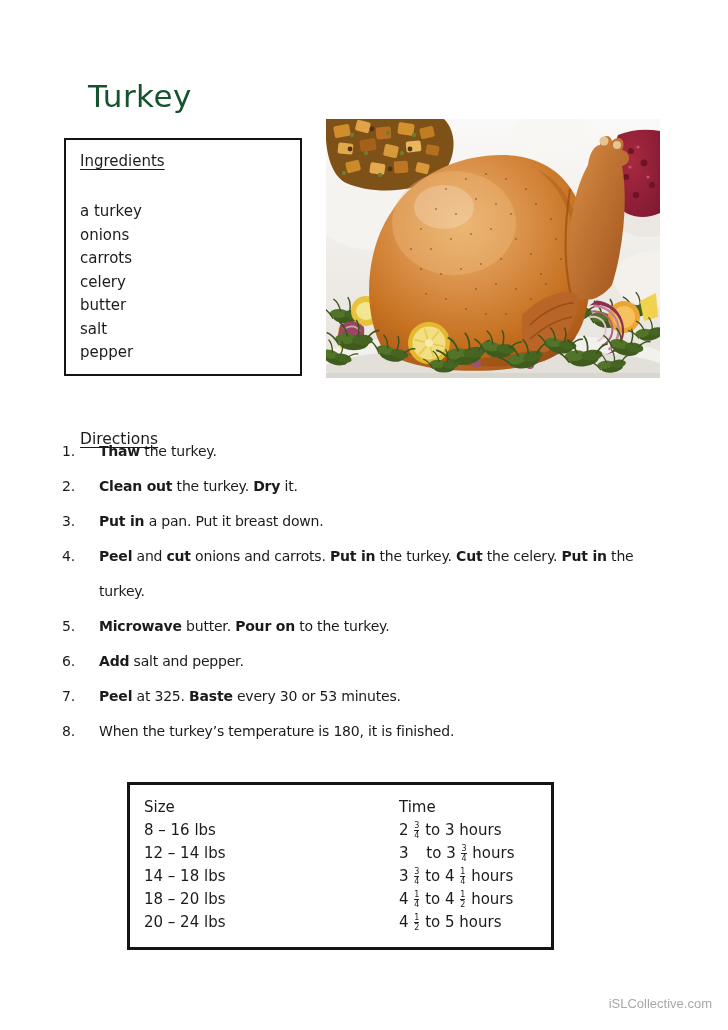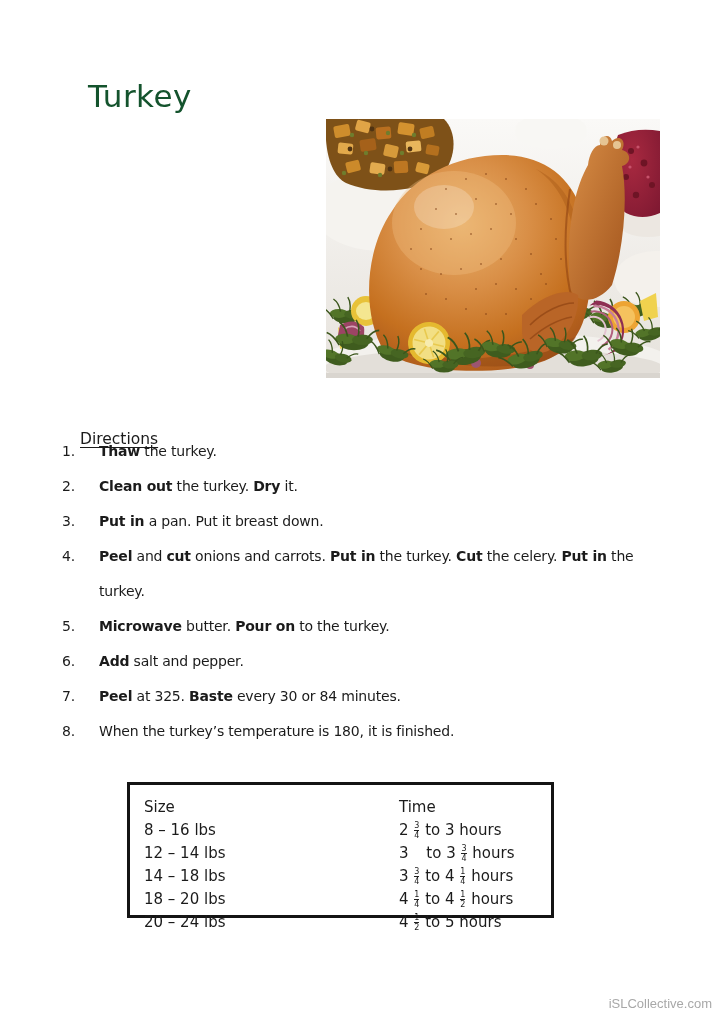--- a/index.html
+++ b/index.html
@@ -17,41 +17,53 @@
   .photo svg{display:block;}
 
   .dir-heading{position:absolute;left:80px;top:398px;font-size:15.5px;text-decoration:underline;text-underline-offset:3px;margin-top:32px;}
 
   .steps{position:absolute;left:62px;top:434px;width:640px;font-size:14px;line-height:35px;letter-spacing:-0.2px;}
   .step{display:flex;}
   .step-num{flex:0 0 26px;width:26px;}
   .step-text{flex:1;margin-left:11px;}
   .step-text b{font-weight:700;}
 
-  .cook-box{position:absolute;left:127px;top:782px;width:427px;height:136px;border:3px solid #141414;
+  .cook-box{position:absolute;left:127px;top:782px;width:427px;height:168px;border:3px solid #141414;
             box-sizing:border-box;padding:11px 0 0 14px;font-size:15px;line-height:23px;}
   .cook-row{display:flex;}
   .cook-size{width:255px;flex:0 0 255px;}
   .cook-time{flex:1;}
 
   .frac{display:inline-block;text-align:center;font-size:8px;line-height:1;vertical-align:-3px;margin:0 1px;}
   .frac .nu{display:block;}
   .frac .de{display:block;border-top:1px solid #222;padding-top:1px;}
   .gap{display:inline-block;width:13px;}
 
   .watermark{position:absolute;right:16px;top:996px;font-size:13px;color:#a8a8a8;
              font-family:"Liberation Sans",sans-serif;}
 </style>
 </head>
 <body>
 
 <div class="page">
 
   <div class="title">Turkey</div>
 
+  <div class="ing-box">
+    <div class="ing-heading">Ingredients</div>
+    <div class="ing-list" id="ing-list">
+        <div>a turkey</div>
+        <div>onions</div>
+        <div>carrots</div>
+        <div>celery</div>
+        <div>butter</div>
+        <div>salt</div>
+        <div>pepper</div>
+      </div>
+  </div>
 
   <div class="photo">
     <svg viewBox="0 0 334 259" width="334" height="259">
       <defs>
         <linearGradient id="bg" x1="0" y1="0" x2="0" y2="1">
           <stop offset="0" stop-color="#faf9f7"></stop>
             <stop offset="1" stop-color="#e6e2dc"></stop>
         </linearGradient>
         <radialGradient id="body" cx="0.42" cy="0.32" r="0.85">
           <stop offset="0" stop-color="#e9b26c"></stop>
@@ -269,21 +281,21 @@
       <div class="step">
         <span class="step-num">5.</span>
         <span class="step-text"><b>Microwave</b><span> butter. </span><b>Pour on</b><span> to the turkey.</span></span>
       </div>
       <div class="step">
         <span class="step-num">6.</span>
         <span class="step-text"><b>Add</b><span> salt and pepper.</span></span>
       </div>
       <div class="step">
         <span class="step-num">7.</span>
-        <span class="step-text"><b>Peel</b><span> at 325. </span><b>Baste</b><span> every 30 or 84 minutes.</span></span>
+        <span class="step-text"><b>Peel</b><span> at 325. </span><b>Baste</b><span> every 30 or 53 minutes.</span></span>
       </div>
       <div class="step">
         <span class="step-num">8.</span>
         <span class="step-text"><span>When the turkey’s temperature is 180, it is finished.</span></span>
       </div>
     </div>
 
   <div class="cook-box">
     <div class="cook-row">
       <div class="cook-size">Size</div>

